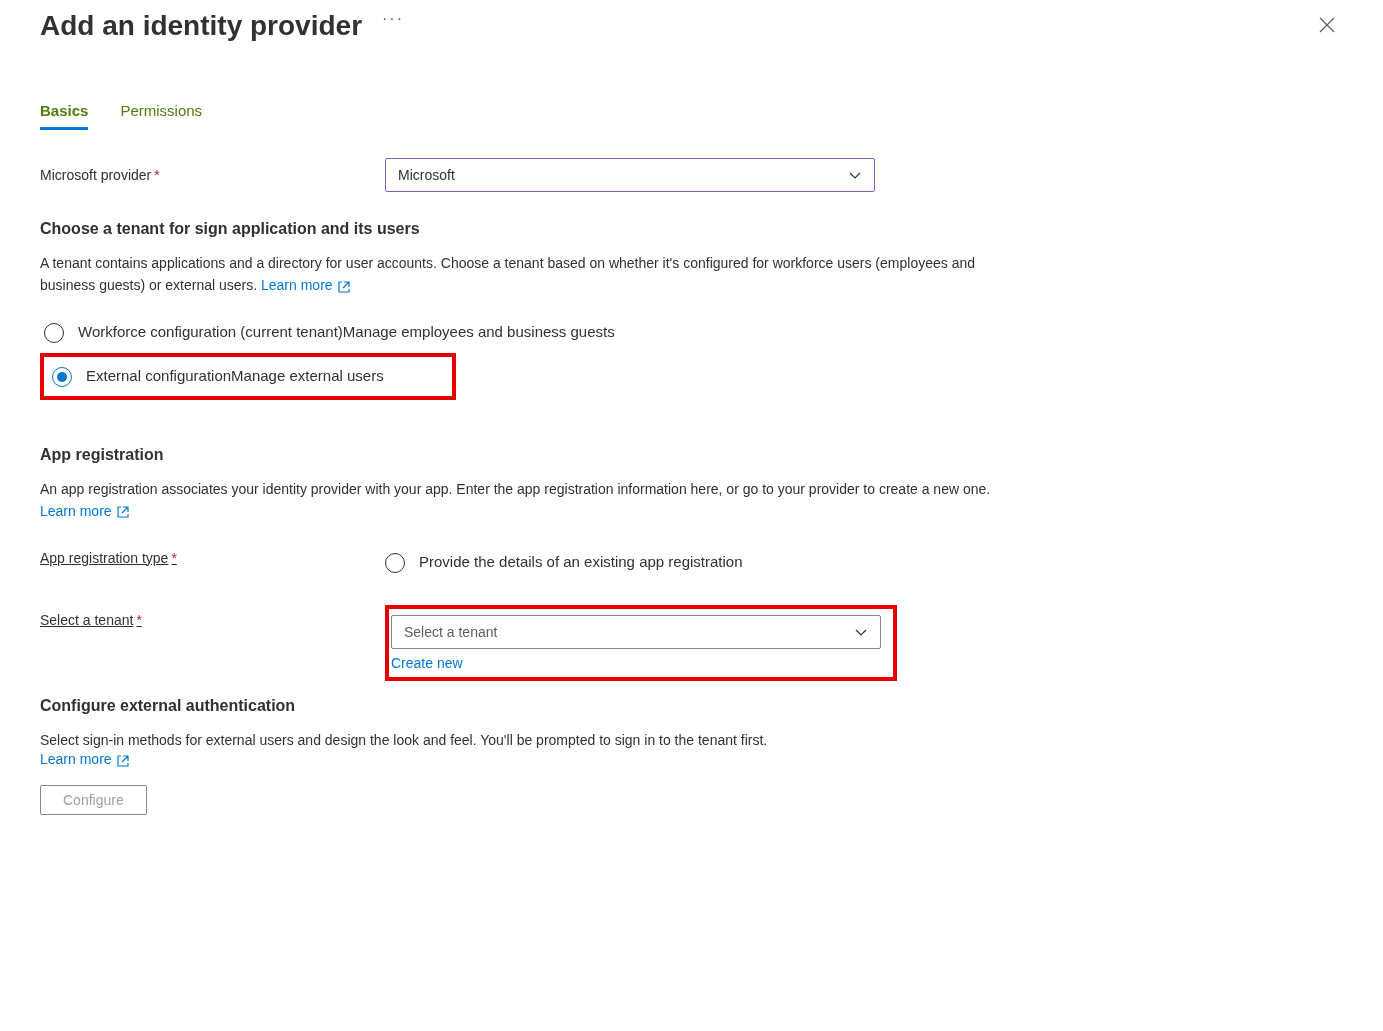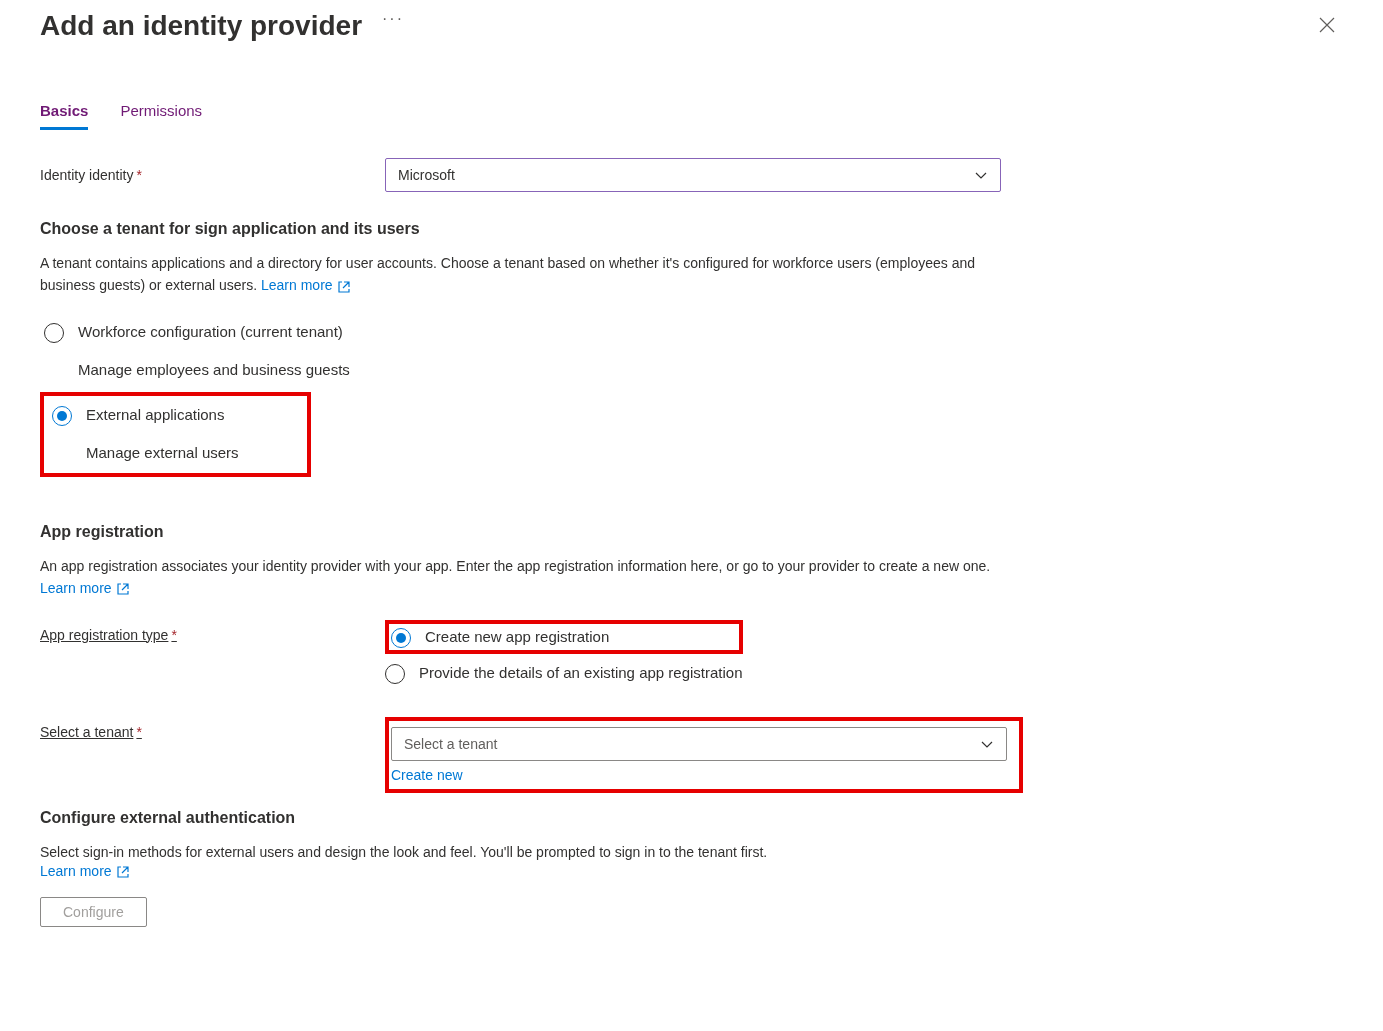--- a/index.html
+++ b/index.html
@@ -46,42 +46,42 @@
     .tabs {
       display: flex;
       gap: 32px;
       border-bottom: none;
       margin-bottom: 28px;
     }
     .tab {
       font-size: 15px;
       padding-bottom: 8px;
       cursor: pointer;
-      color: #701a75;
+      color: #4d7c0f;
     }
     .tab.active {
       font-weight: 600;
       border-bottom: 3px solid #0078d4;
     }
     .form-row {
       display: flex;
       align-items: center;
       margin-bottom: 28px;
     }
     .form-label {
       width: 345px;
       font-size: 14px;
       color: #323130;
     }
     .required {
       color: #a4262c;
       margin-left: 3px;
     }
     .select-box {
-      width: 616px;
+      width: 490px;
       height: 34px;
       border: 1px solid #8a8886;
       border-radius: 2px;
       padding: 0 12px;
       display: flex;
       align-items: center;
       justify-content: space-between;
       background: #ffffff;
       cursor: pointer;
       font-size: 14px;
@@ -145,22 +145,21 @@
       position: absolute;
       width: 10px;
       height: 10px;
       background: #0078d4;
       border-radius: 50%;
       top: 4px;
       left: 4px;
     }
     .radio-labels {
       display: flex;
-      flex-direction: column;
-      gap: 16px;
+      flex-direction: row;
     }
     .radio-title {
       font-size: 15px;
       color: #323130;
       line-height: 1.5;
     }
     .radio-subtitle {
       font-size: 15px;
       color: #323130;
       line-height: 1.5;
@@ -244,21 +243,21 @@
   </span>
 </div>
 
 <div class="tabs">
   <div class="tab active">Basics</div>
   <div class="tab">Permissions</div>
 </div>
 
 <div class="form-row">
   <div class="form-label">
-    <span>Identity identity</span><span class="required">*</span>
+    <span>Microsoft provider</span><span class="required">*</span>
   </div>
   <div class="select-box purple-border">
     <span>Microsoft</span>
     <svg class="chevron-down" viewBox="0 0 14 14">
         <path d="M2 5 L7 10 L12 5" stroke="#323130" stroke-width="1.2" fill="none"></path>
       </svg>
   </div>
 </div>
 
 <h2>Choose a tenant for sign application and its users</h2>
@@ -273,46 +272,40 @@
   <div class="radio-labels">
     <span class="radio-title">Workforce configuration (current tenant)</span>
     <span class="radio-subtitle">Manage employees and business guests</span>
   </div>
 </div>
 
 <div class="highlight-box">
   <div class="radio-option" style="margin-bottom:0">
     <div class="radio-circle checked"></div>
     <div class="radio-labels">
-      <span class="radio-title">External applications</span>
+      <span class="radio-title">External configuration</span>
       <span class="radio-subtitle">Manage external users</span>
     </div>
   </div>
 </div>
 
 <div class="tenant-section-spacer"></div>
 
 <h2>App registration</h2>
 <p class="section-description">
   <span>An app registration associates your identity provider with your app. Enter the app registration information here, or go to your provider to create a new one. </span><a class="link"><span>Learn more</span> <svg class="external-icon" viewBox="0 0 12 12">
         <path d="M4 1 H1 V11 H11 V8 M6 1 H11 V6 M11 1 L5 7" stroke="#0078d4" stroke-width="1.2" fill="none"></path>
       </svg></a>
 </p>
 
 <div class="form-row-aligned">
   <div class="form-label-aligned">
     <span>App registration type</span><span class="required">*</span>
   </div>
   <div class="radio-group-column">
-    <div class="highlight-inline">
-      <div class="radio-inline" style="margin-bottom:0">
-        <div class="radio-circle checked"></div>
-        <span class="radio-title">Create new app registration</span>
-      </div>
-    </div>
     <div class="radio-inline" style="margin-top:8px">
       <div class="radio-circle"></div>
       <span class="radio-title">Provide the details of an existing app registration</span>
     </div>
   </div>
 </div>
 
 <div class="form-row-aligned" style="margin-top:20px">
   <div class="form-label-aligned">
     <span>Select a tenant</span><span class="required">*</span>

